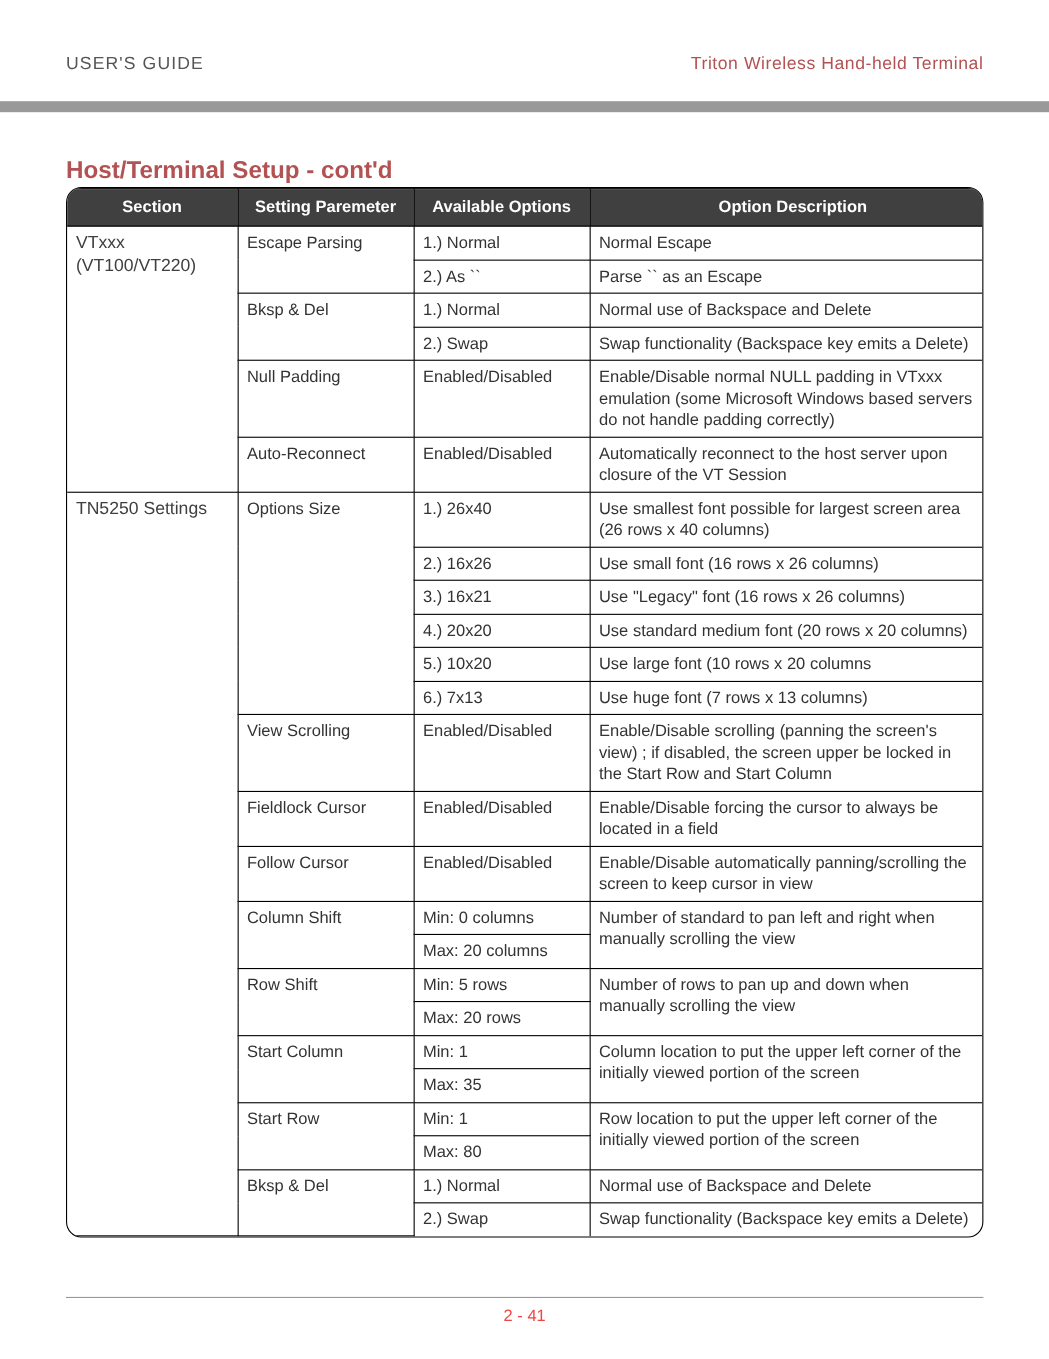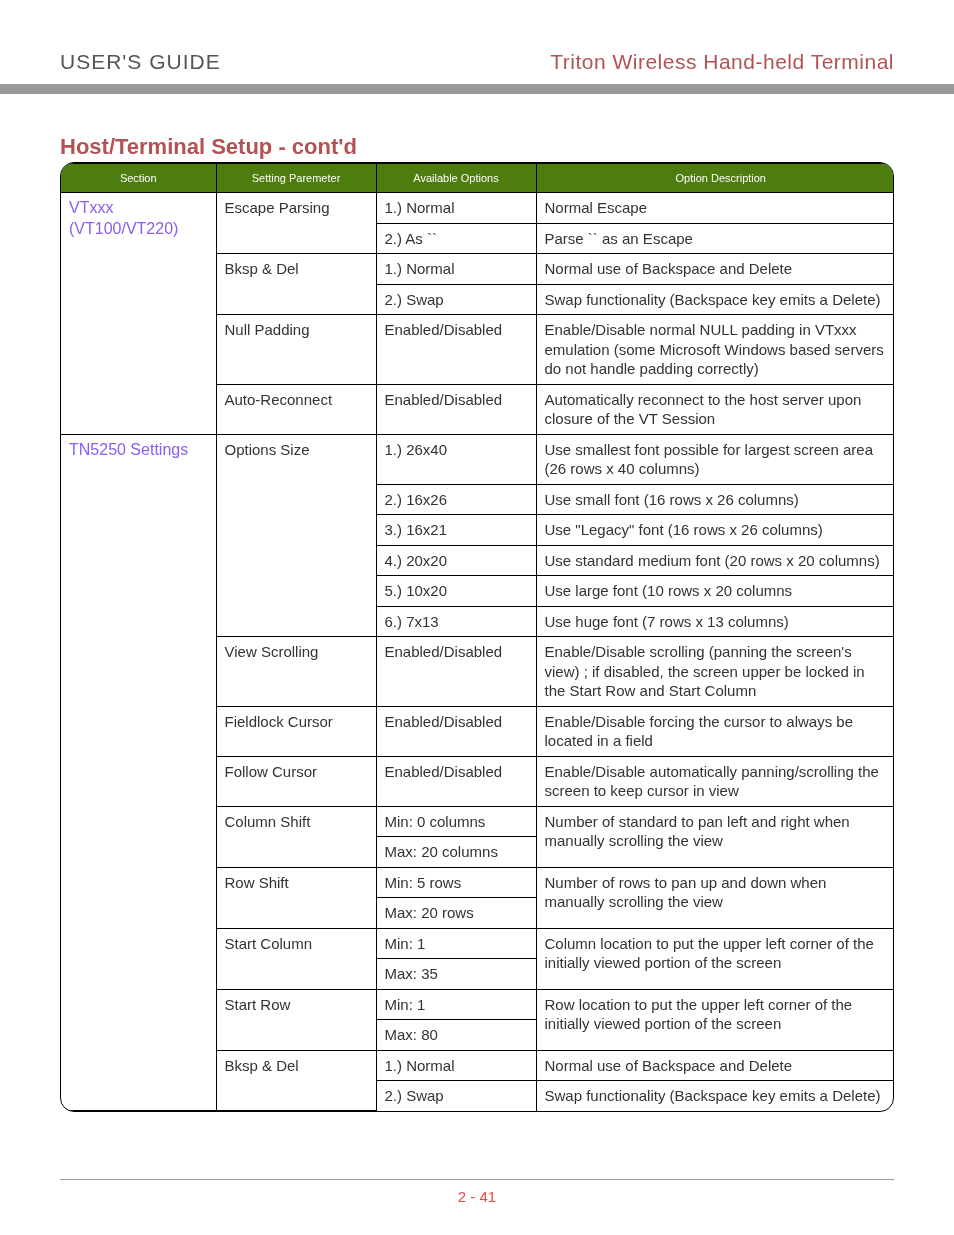--- a/index.html
+++ b/index.html
@@ -12,23 +12,23 @@
     padding: 0;
   }
   .page {
     padding: 50px 60px 30px 60px;
     position: relative;
     min-height: 1235px;
   }
   .header-row {
     display: flex;
     justify-content: space-between;
-    font-size: 21px;
+    font-size: 16px;
     letter-spacing: 0.5px;
-    margin-bottom: 10px;
+    margin-bottom: 24px;
   }
   .header-left { color: #555; font-variant: small-caps; letter-spacing: 1px; }
   .header-right { color: #b35252; }
   .hr-bar {
     height: 10px;
     background: #999;
     margin: 0 -60px 40px -60px;
   }
   .section-title {
     color: #b35252;
@@ -40,41 +40,41 @@
     border: 1px solid #000;
     border-radius: 14px;
     overflow: hidden;
   }
   table {
     border-collapse: collapse;
     width: 100%;
     font-size: 15px;
   }
   th {
-    background: #4d7c0f;
+    background: #404040;
     color: #fff;
-    font-weight: normal;
+    font-weight: bold;
     text-align: center;
     padding: 8px 10px;
     border: 1px solid #000;
-    font-size: 11px;
+    font-size: 15px;
   }
   th:first-child { border-left: none; }
   th:last-child { border-right: none; padding-left: 22px; }
   td {
     border: 1px solid #000;
     padding: 5px 8px;
     vertical-align: top;
     line-height: 1.3;
   }
   td:first-child { border-left: none; }
   td:last-child { border-right: none; }
   tr:last-child td { border-bottom: none; }
   .section-cell {
-    color: #8b5cf6;
+    color: #404040;
     font-size: 16px;
   }
   .col-section { width: 155px; }
   .col-param   { width: 160px; }
   .col-opt     { width: 160px; }
   .footer {
     position: absolute;
     bottom: 30px;
     left: 0; right: 0;
     text-align: center;

